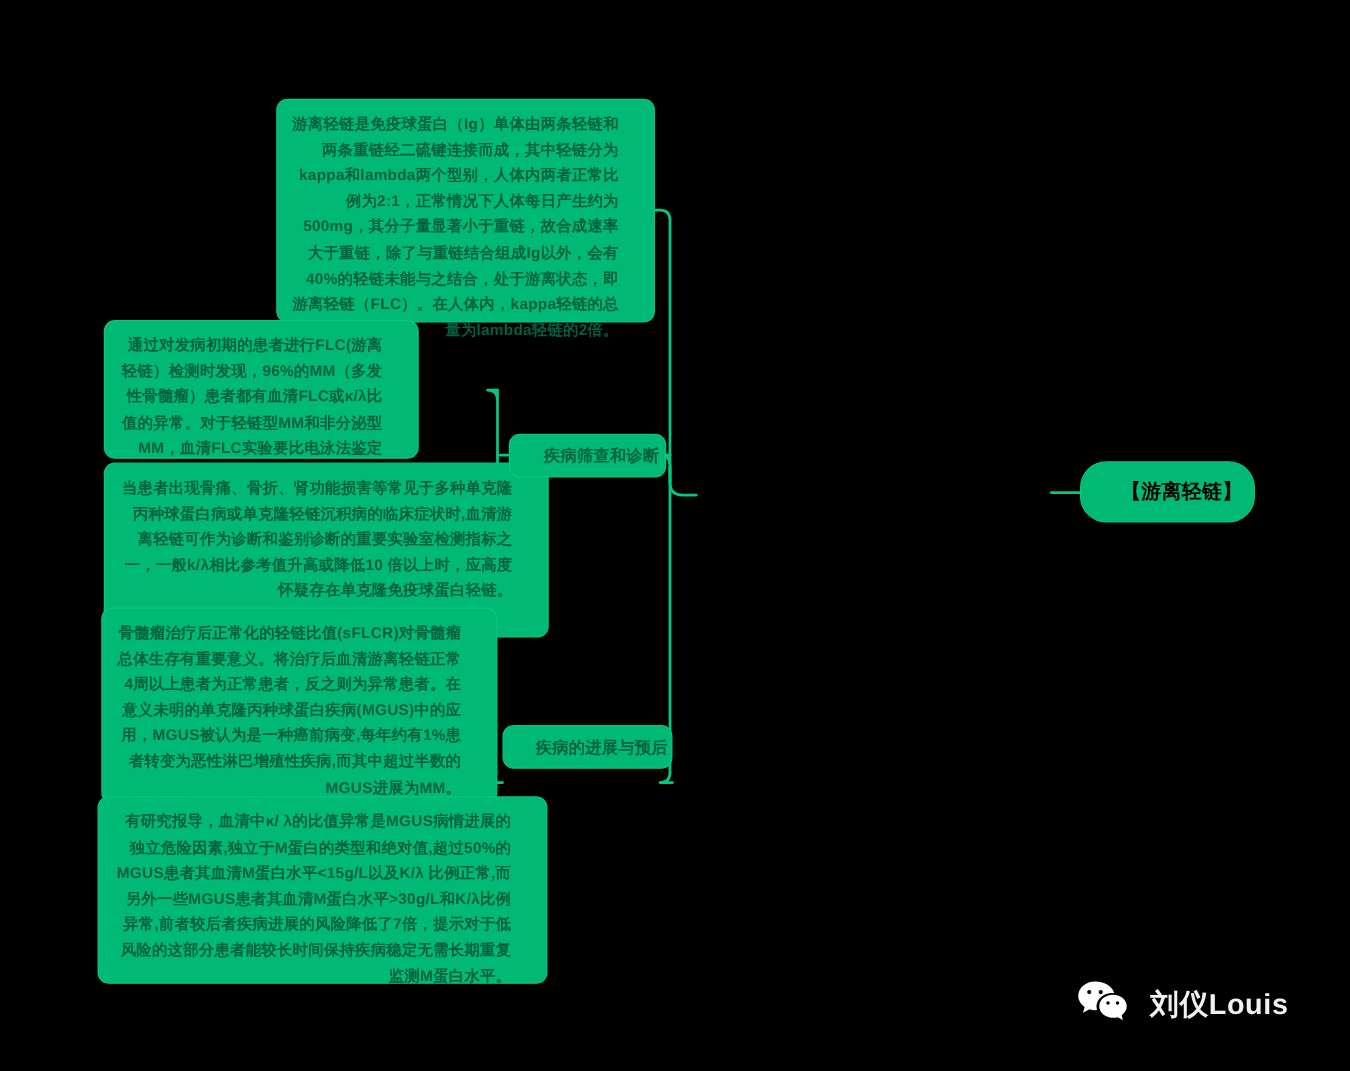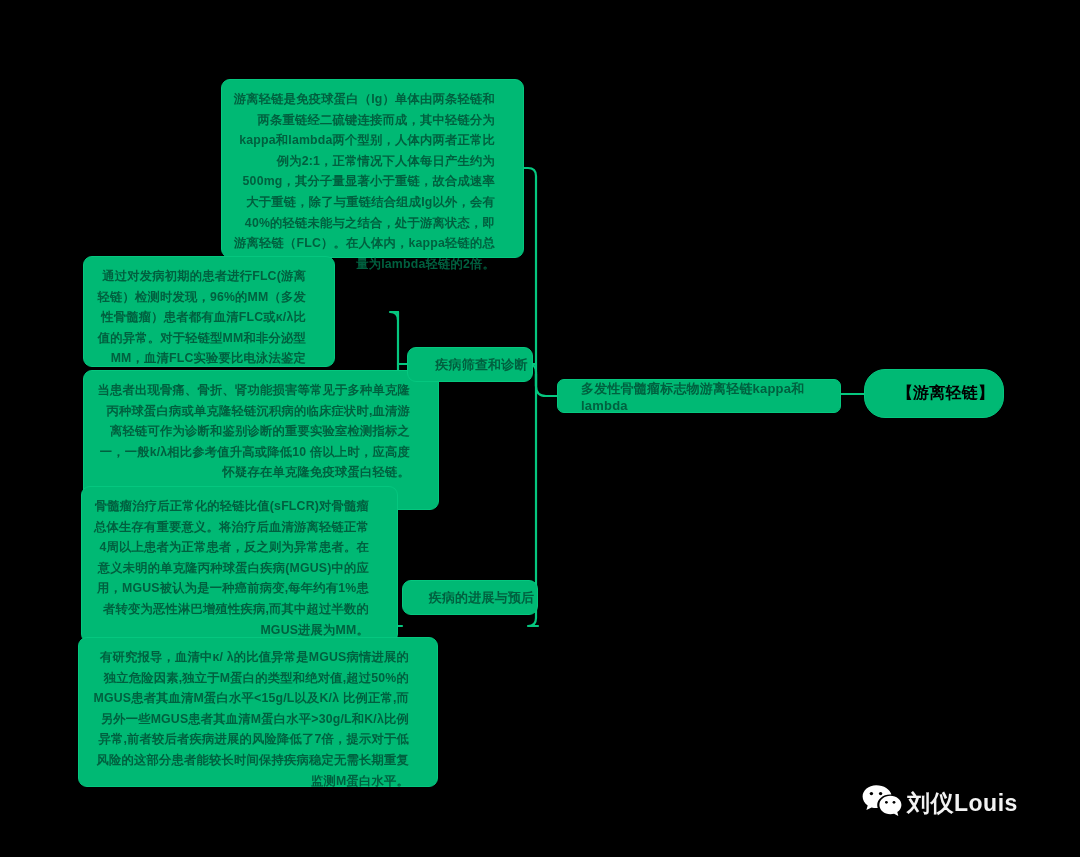--- a/index.html
+++ b/index.html
@@ -54,21 +54,21 @@
   #box-prog-2    { left:78px;  top:637px; width:360px; height:150px; }
 
   #node-screening { left:407px; top:347px; width:126px; height:35px; }
   #node-progress  { left:402px; top:580px; width:136px; height:35px; }
   #node-center    { left:557px; top:379px; width:284px; height:34px; }
   #node-root      { left:864px; top:369px; width:140px; height:49px; }
 
   
   #watermark {
     position:absolute; left:862px; top:784px;
-    display:flex; align-items:center; gap:5px;
+    display:flex; align-items:center; gap:18px;
   }
   #watermark .wm-text {
     color:#f2f2f2; font-size:23px; font-weight:700; letter-spacing:.5px;
     text-shadow: 0 0 2px rgba(0,0,0,.6);
   }
 </style>
 </head>
 <body>
 
 <div id="stage">
@@ -113,21 +113,20 @@
   <div class="node leaf" id="box-screen-2">当患者出现骨痛、骨折、肾功能损害等常见于多种单克隆丙种球蛋白病或单克隆轻链沉积病的临床症状时,血清游离轻链可作为诊断和鉴别诊断的重要实验室检测指标之一，一般k/λ相比参考值升高或降低10 倍以上时，应高度怀疑存在单克隆免疫球蛋白轻链。</div>
 
   <div class="node leaf" id="box-prog-1">骨髓瘤治疗后正常化的轻链比值(sFLCR)对骨髓瘤总体生存有重要意义。将治疗后血清游离轻链正常4周以上患者为正常患者，反之则为异常患者。在意义未明的单克隆丙种球蛋白疾病(MGUS)中的应用，MGUS被认为是一种癌前病变,每年约有1%患者转变为恶性淋巴增殖性疾病,而其中超过半数的MGUS进展为MM。</div>
 
   <div class="node leaf" id="box-prog-2">有研究报导，血清中κ/ λ的比值异常是MGUS病情进展的独立危险因素,独立于M蛋白的类型和绝对值,超过50%的MGUS患者其血清M蛋白水平&lt;15g/L以及K/λ 比例正常,而另外一些MGUS患者其血清M蛋白水平&gt;30g/L和K/λ比例异常,前者较后者疾病进展的风险降低了7倍，提示对于低风险的这部分患者能较长时间保持疾病稳定无需长期重复监测M蛋白水平。</div>
 
   <div class="node branch" id="node-screening">疾病筛查和诊断</div>
 
   <div class="node branch" id="node-progress">疾病的进展与预后</div>
 
-  <div class="node trunk" id="node-center">多发性骨髓瘤标志物游离轻链kappa和lambda</div>
 
   <div class="node root" id="node-root">【游离轻链】</div>
 
   <div id="watermark">
     <span>
       <svg width="40" height="34" viewBox="0 0 40 34" xmlns="http://www.w3.org/2000/svg">
         <g fill="#ffffff">
           <path d="M14.2 1.2C6.6 1.2 0.6 6.3 0.6 12.6c0 3.6 2.0 6.8 5.1 8.9L4.4 26.1l5.2-2.7c1.5 0.4 3.1 0.7 4.6 0.7 0.5 0 1 0 1.5-0.1-0.3-0.9-0.5-1.9-0.5-2.9 0-5.9 5.7-10.7 12.8-10.7 0.5 0 1 0 1.4 0.1C28.2 5.5 22.0 1.2 14.2 1.2z"></path>
           <path d="M39.4 21.0c0-5.1-4.9-9.2-11.0-9.2s-11.0 4.1-11.0 9.2 4.9 9.2 11.0 9.2c1.3 0 2.5-0.2 3.7-0.5l4.2 2.2-1.0-3.8C37.8 26.4 39.4 23.9 39.4 21.0z"></path>
         </g>

